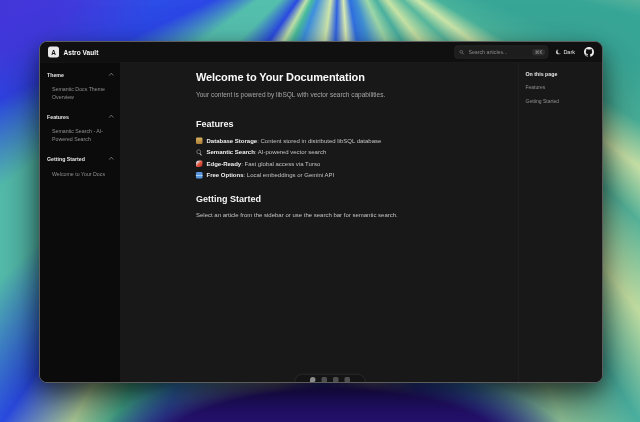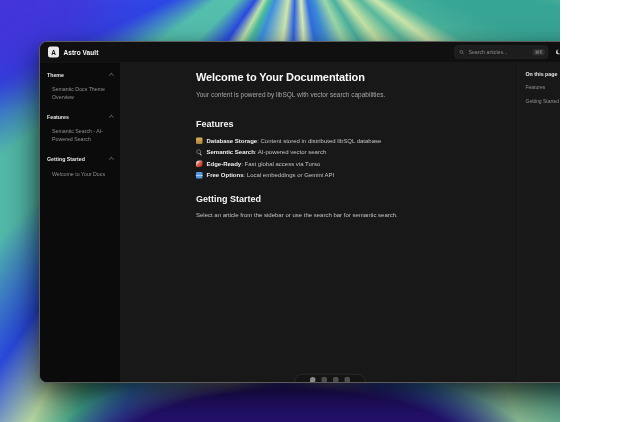--- a/index.html
+++ b/index.html
@@ -1,20 +1,20 @@
 <!DOCTYPE html>
 <html><head>
 <meta charset="utf-8">
 <style>
   html,body{margin:0;padding:0}
   body{width:640px;height:422px;overflow:hidden;font-family:"Liberation Sans","DejaVu Sans",sans-serif;
        -webkit-font-smoothing:antialiased}
 
   
-  .desktop{position:relative;width:560px;height:422px;overflow:hidden;background-color:#2f5fe4;
+  .desktop{position:relative;width:640px;height:422px;overflow:hidden;background-color:#2f5fe4;
     background-image:
       radial-gradient(ellipse 320px 112px at 52% 107%, #2a1480 0%, #2a1480 55%, rgba(42,20,128,0) 76%),
       radial-gradient(ellipse 300px 230px at -6% -10%, rgba(72,46,214,.95) 0%, rgba(72,46,214,.7) 42%, rgba(72,46,214,0) 68%),
       conic-gradient(from 112deg at 53% -14%,
         #38a697 0deg,#49b29b 9deg,#cde7ab 15deg,#57b89e 21deg,#c8e4a6 29deg,
         #4ab0a0 36deg,#9ed8a8 43deg,#3f8ed4 52deg,#2f6fe0 58deg,#d9ecb3 64deg,
         #2f62e2 70deg,#cfe7ac 76deg,#3d8fe0 88deg,#49bc9c 93deg,#bfe2a8 97deg,
         #2a4ae2 103deg,#55bfae 113deg,#55bfae 122deg,#2b46e6 133deg,#2f5fe8 155deg,
         #2f5fe8 290deg,#3aa697 320deg,#bfe0a6 338deg,#38a697 352deg,#38a697 360deg);
   }

